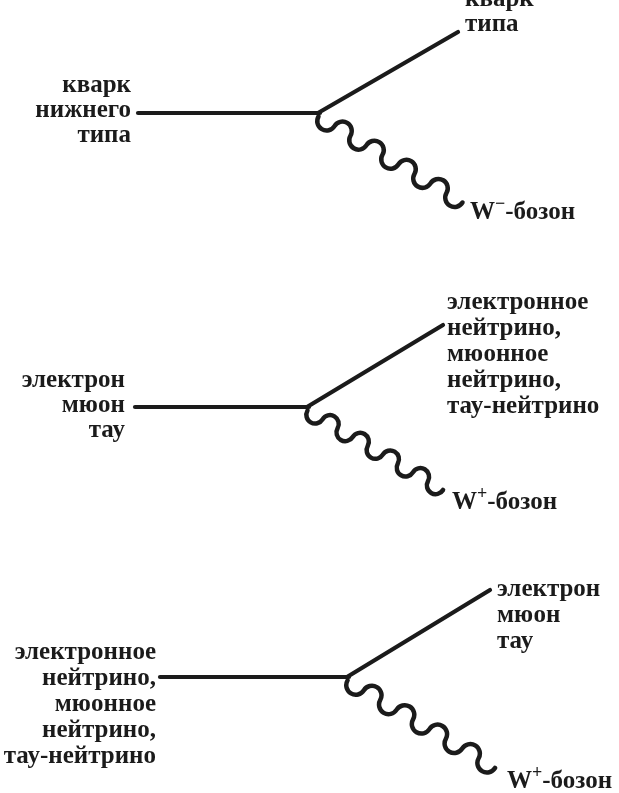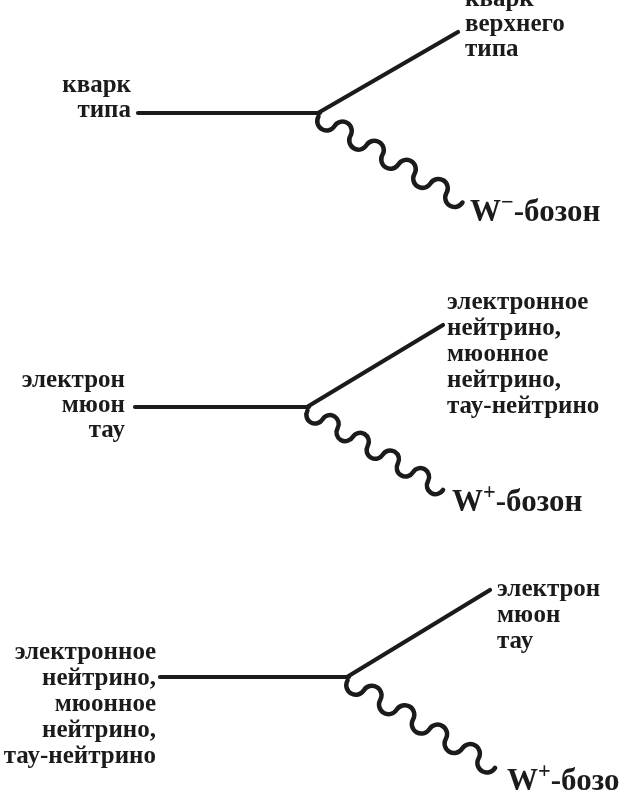--- a/index.html
+++ b/index.html
@@ -12,21 +12,21 @@
     font-family: "Liberation Serif", "DejaVu Serif", serif;
     font-weight: bold;
     color: #1b1b1b;
   }
   #strokes { position: absolute; left: 0; top: 0; }
   .lbl { position: absolute; font-size: 25px; line-height: 25px; white-space: nowrap; }
   .lh26 { line-height: 26px; margin-top: 32px; }
   .ralign { text-align: right; }
   .lalign { text-align: left; }
   .lbl span { display: block; }
-  .wlabel { position: absolute; font-size: 31px; line-height: 25px; white-space: nowrap; }
+  .wlabel { position: absolute; font-size: 25px; line-height: 25px; white-space: nowrap; }
   .wlabel sup {
     font-size: 0.72em;
     vertical-align: baseline;
     position: relative;
     top: -0.55em;
     line-height: 0;
   }
 </style>
 </head>
 <body>
@@ -64,25 +64,25 @@
                a9.53 9.53 0 0 0 16.39 9.72 a9.53 9.53 0 0 1 16.39 9.72
                a9.53 9.53 0 0 0 16.39 9.72 a9.53 9.53 0 0 1 16.39 9.72
                a9.53 9.53 0 0 0 16.39 9.72 a9.53 9.53 0 0 1 16.39 9.72
                a9.53 9.53 0 0 0 16.39 9.72 a9.53 9.53 0 0 1 16.39 9.72
                a9.53 9.53 0 0 0 16.39 9.72"></path>
     </g>
   </svg>
 
   <div class="lbl ralign" style="right:488px; top:71px;">
     <span>кварк</span>
+    <span>нижнего</span>
     <span>типа</span>
   </div>
   <div class="lbl lalign" style="left:465px; top:-15px;">
     <span>кварк</span>
-    <span>верхнего</span>
     <span>типа</span>
   </div>
   <div class="wlabel" style="left:470px; top:198px;"><span style="display:inline">W</span><sup>−</sup><span style="display:inline">-бозон</span></div>
 
   <div class="lbl ralign" style="right:494px; top:366px;">
     <span>электрон</span>
     <span>мюон</span>
     <span>тау</span>
   </div>
   <div class="lbl lalign lh26" style="left:447px; top:256px;">

